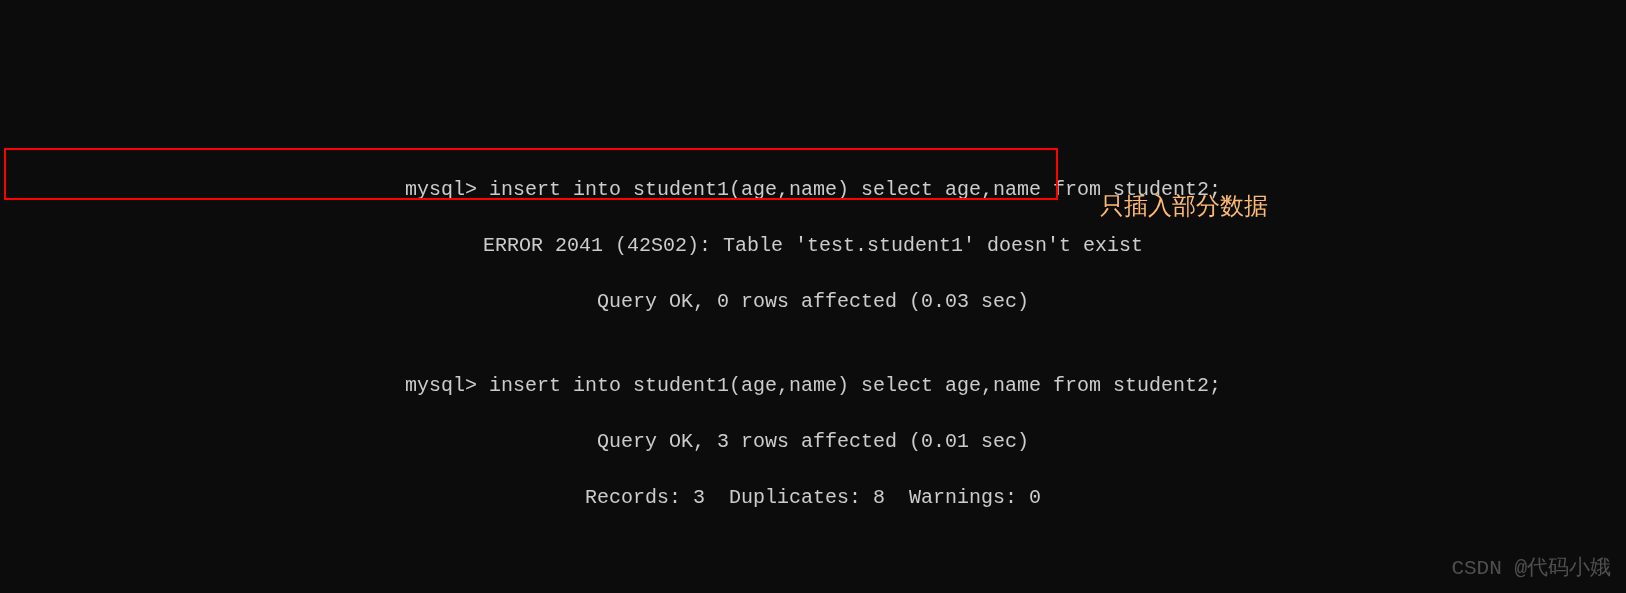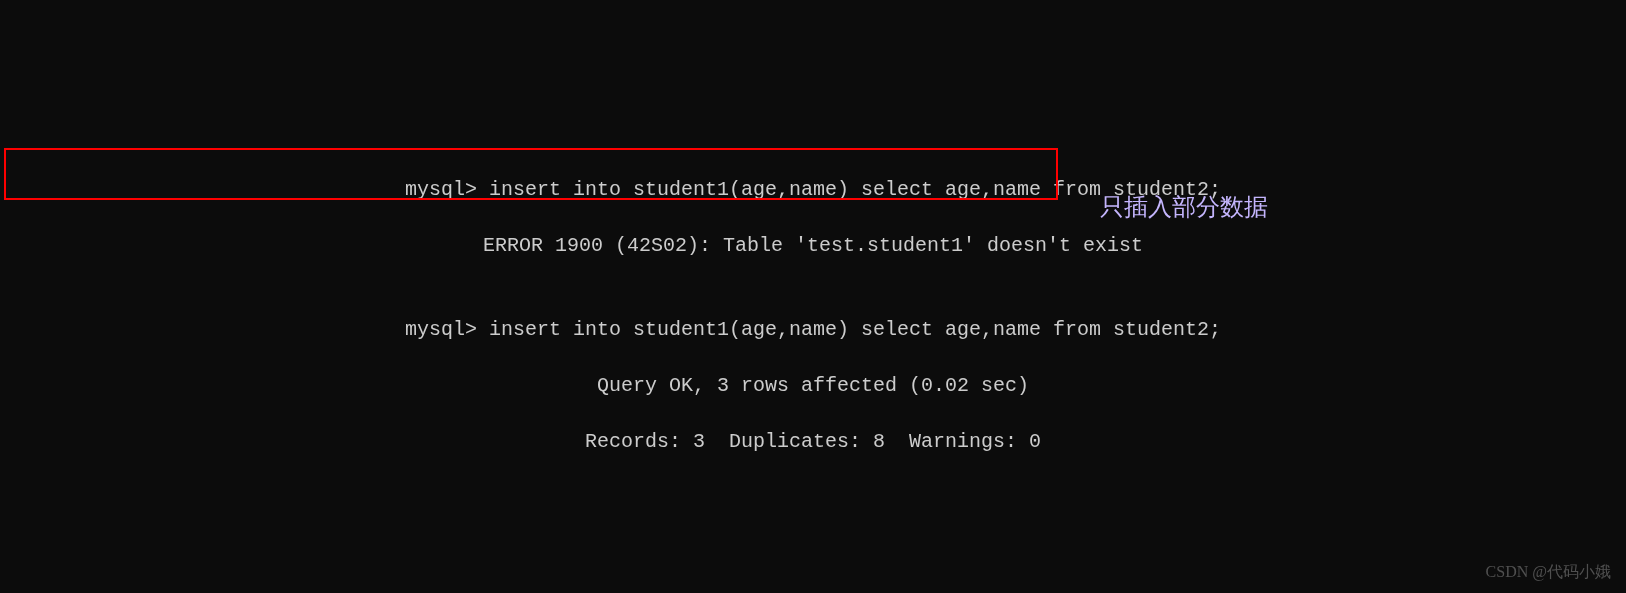--- a/index.html
+++ b/index.html
@@ -27,52 +27,53 @@
       position: absolute;
       border: 2px solid #ff0000;
       left: 4px;
       top: 148px;
       width: 1054px;
       height: 52px;
       pointer-events: none;
     }
     .annotation {
       position: absolute;
-      color: #c4b5fd;
-      font-family: Liberation Sans, sans-serif;
+      color: #fdba74;
+      font-family: Liberation Serif, serif;
       font-size: 24px;
       left: 1100px;
       top: 190px;
       text-align: right;
     }
     .watermark {
       position: absolute;
       right: 15px;
       bottom: 10px;
       color: rgba(180, 180, 180, 0.4);
-      font-family: Liberation Serif, serif;
-      font-size: 16px;
+      font-family: Liberation Mono, monospace;
+      font-size: 21px;
     }
     .line {
       display: block;
       text-align: center;
     }
   </style>
 </head>
 <body>
 
 
 
 <div class="terminal">
 <span class="line"></span>
 <span class="line">mysql&gt; insert into student1(age,name) select age,name from student2;</span>
-<span class="line">ERROR 1900 (42S02): Table 'test.student1' doesn't exist</span>
+<span class="line">ERROR 2041 (42S02): Table 'test.student1' doesn't exist</span>
+<span class="line">Query OK, 0 rows affected (0.03 sec)</span>
 <span class="line"></span>
 <span class="line">mysql&gt; insert into student1(age,name) select age,name from student2;</span>
-<span class="line">Query OK, 3 rows affected (0.02 sec)</span>
+<span class="line">Query OK, 3 rows affected (0.01 sec)</span>
 <span class="line">Records: 3  Duplicates: 8  Warnings: 0</span>
 <span class="line"></span>
 
 
 
 
 
 
 
 

